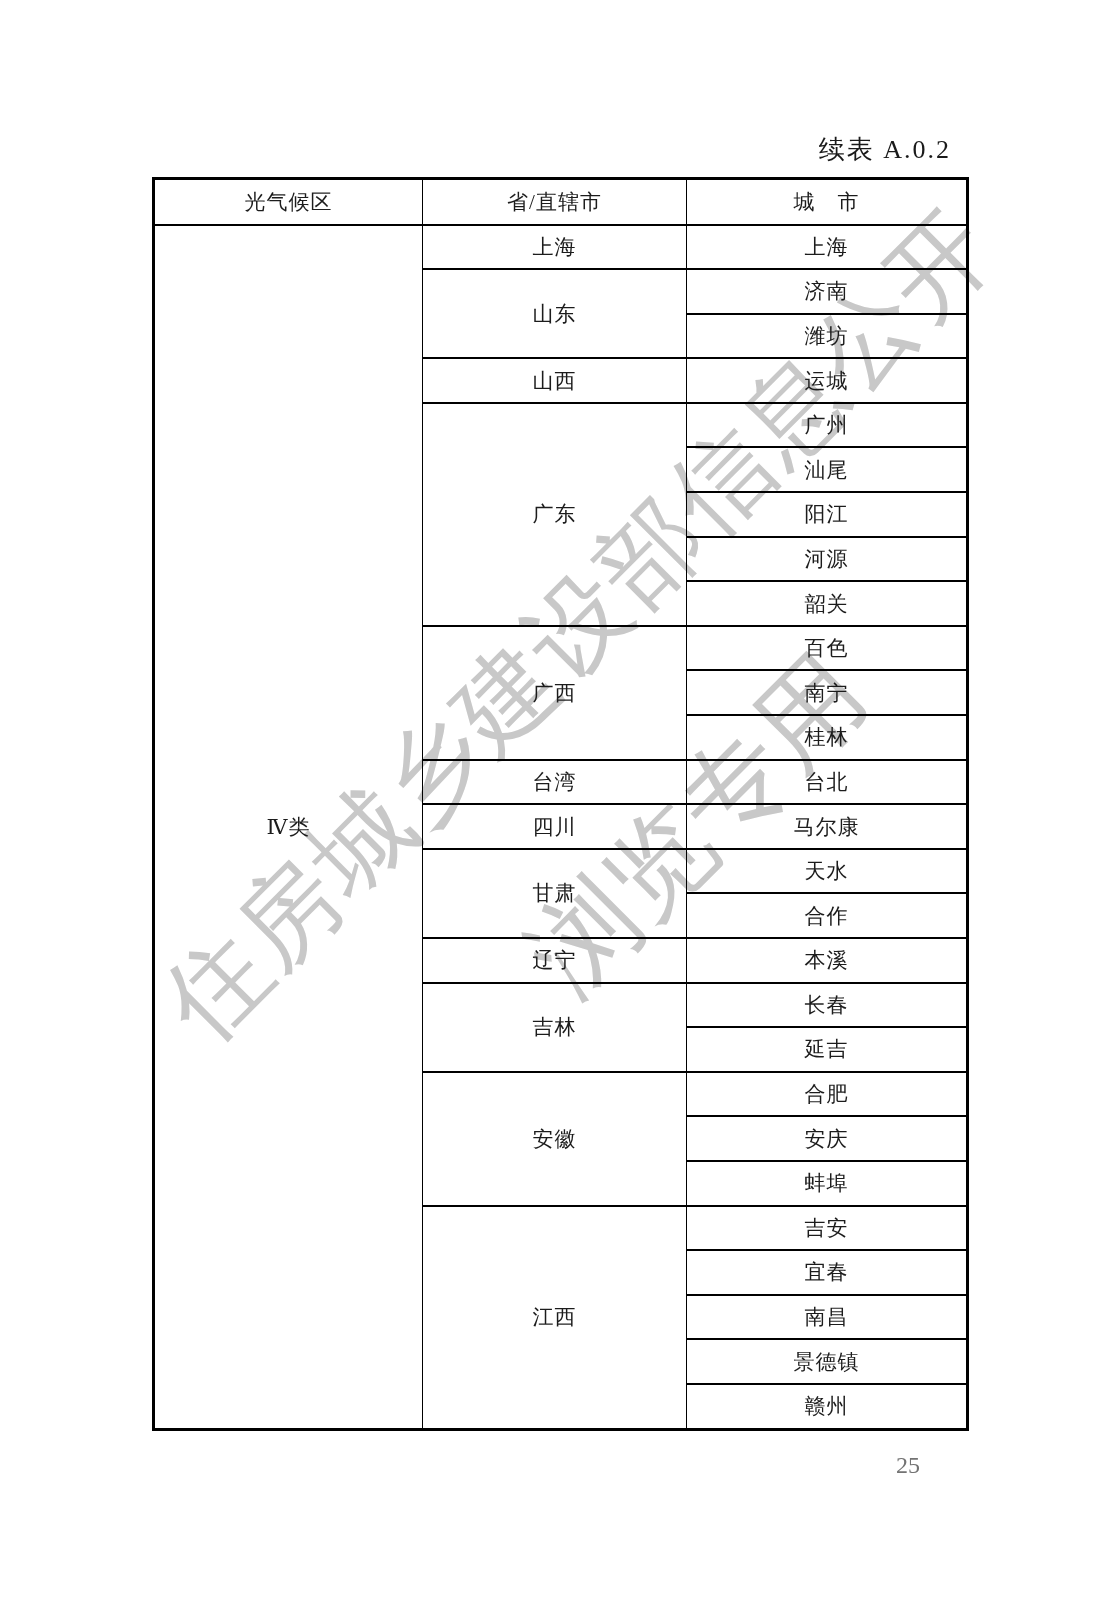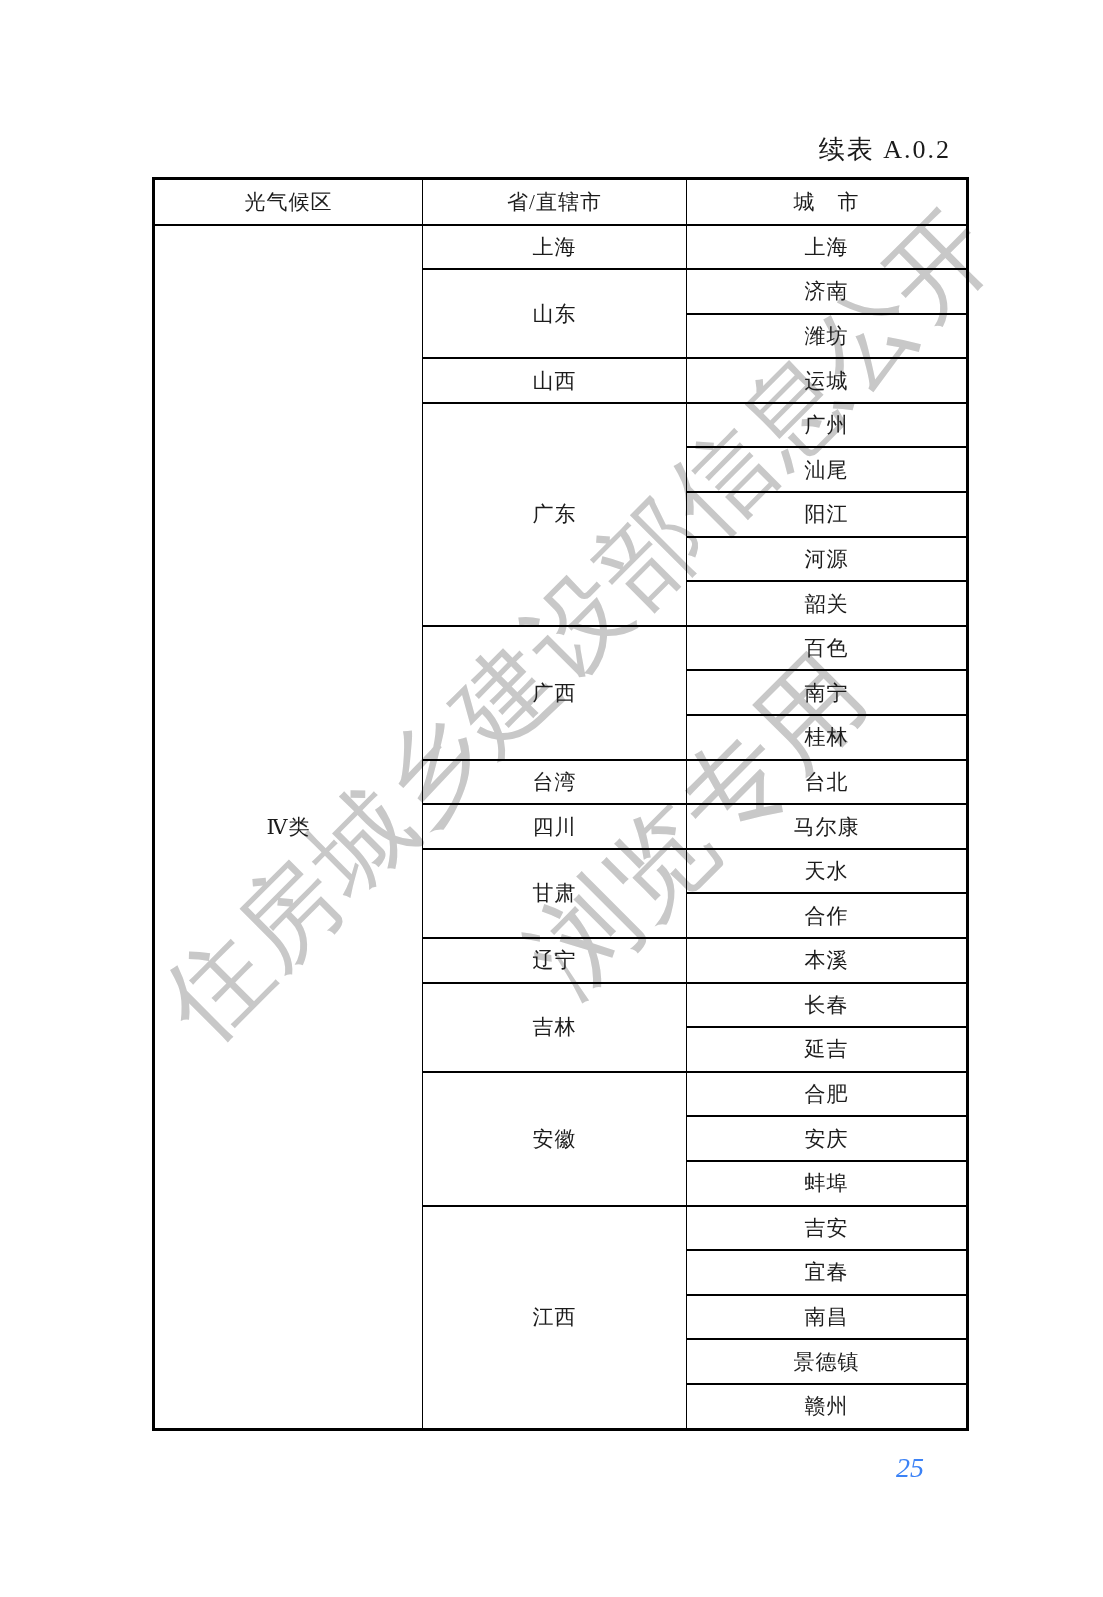--- a/index.html
+++ b/index.html
@@ -61,23 +61,22 @@
     padding: 0;
     letter-spacing: 1px;
   }
   table.main thead tr { height: 46px; }
 
   
   .page-num {
     position: absolute;
     z-index: 3;
     left: 896px; top: 1452px;
-    font-size: 28px;
-    font-style: italic;
-    color: #3b82f6;
+    font-size: 24px;
+    color: #737373;
   }
 </style>
 </head>
 <body>
 
 <div class="wm wm1">住房城乡建设部信息公开</div>
 <div class="wm wm2">浏览专用</div>
 
 <div class="doc-title">续表 A.0.2</div>
 

